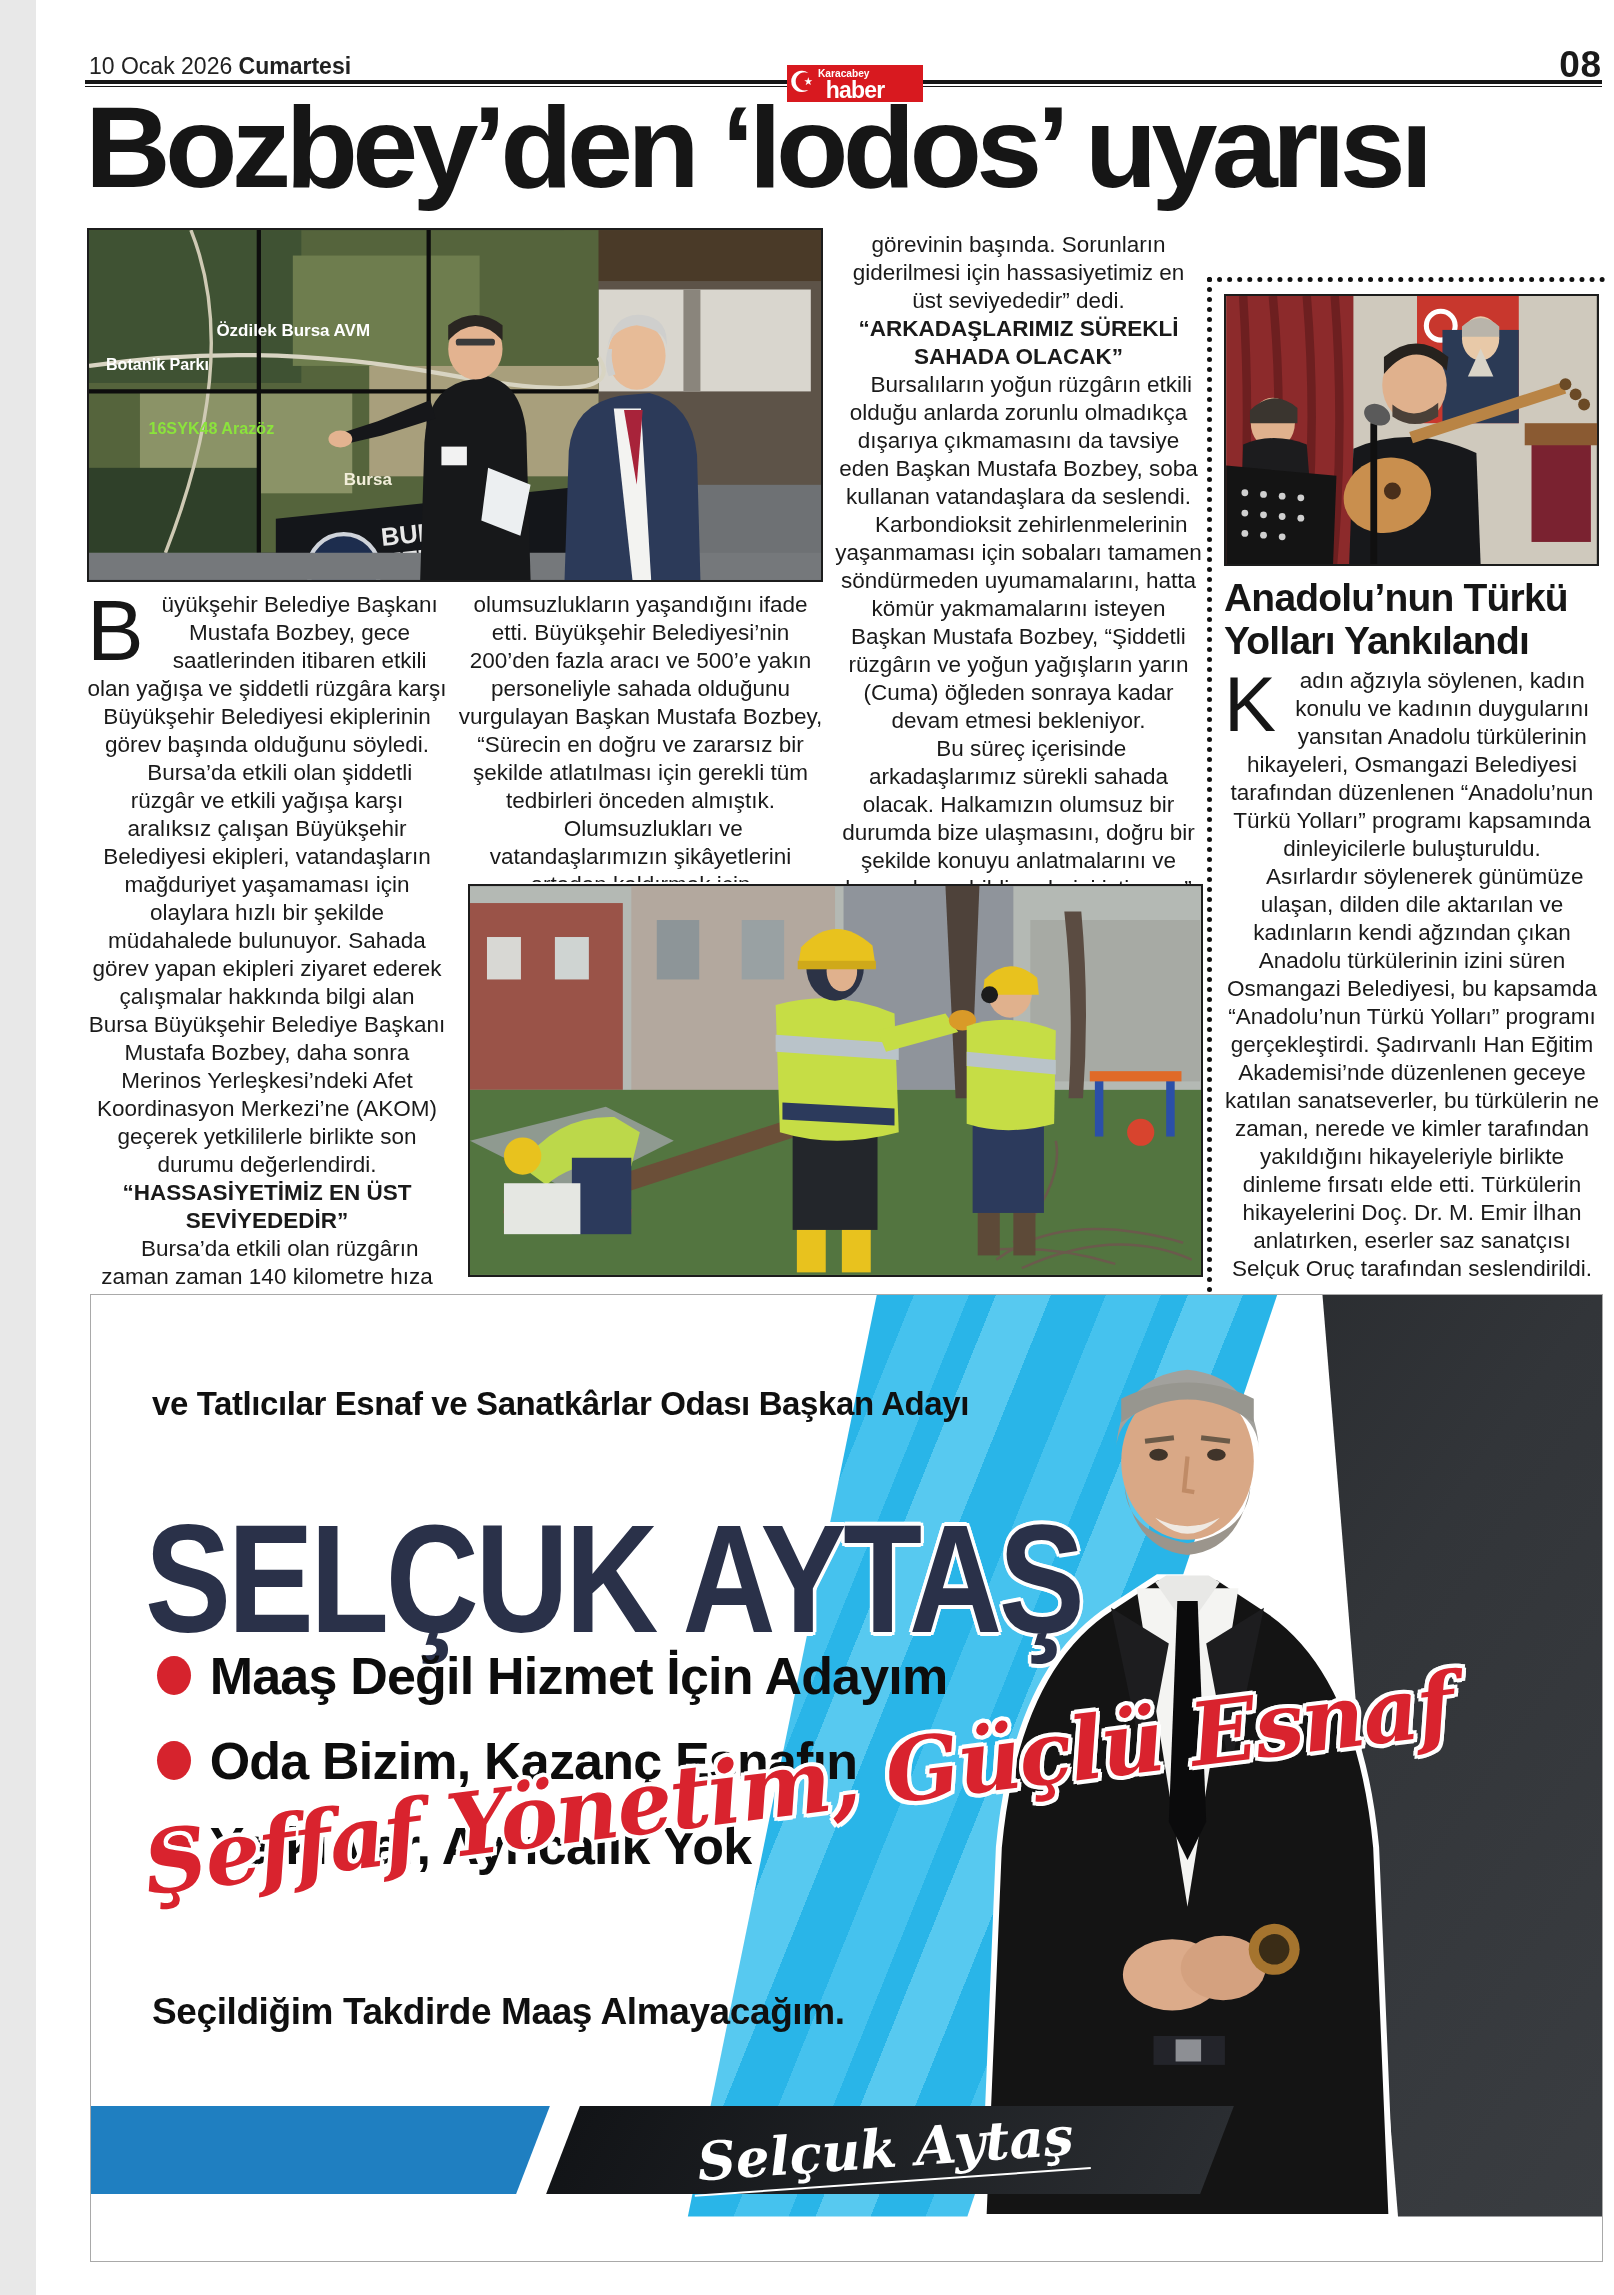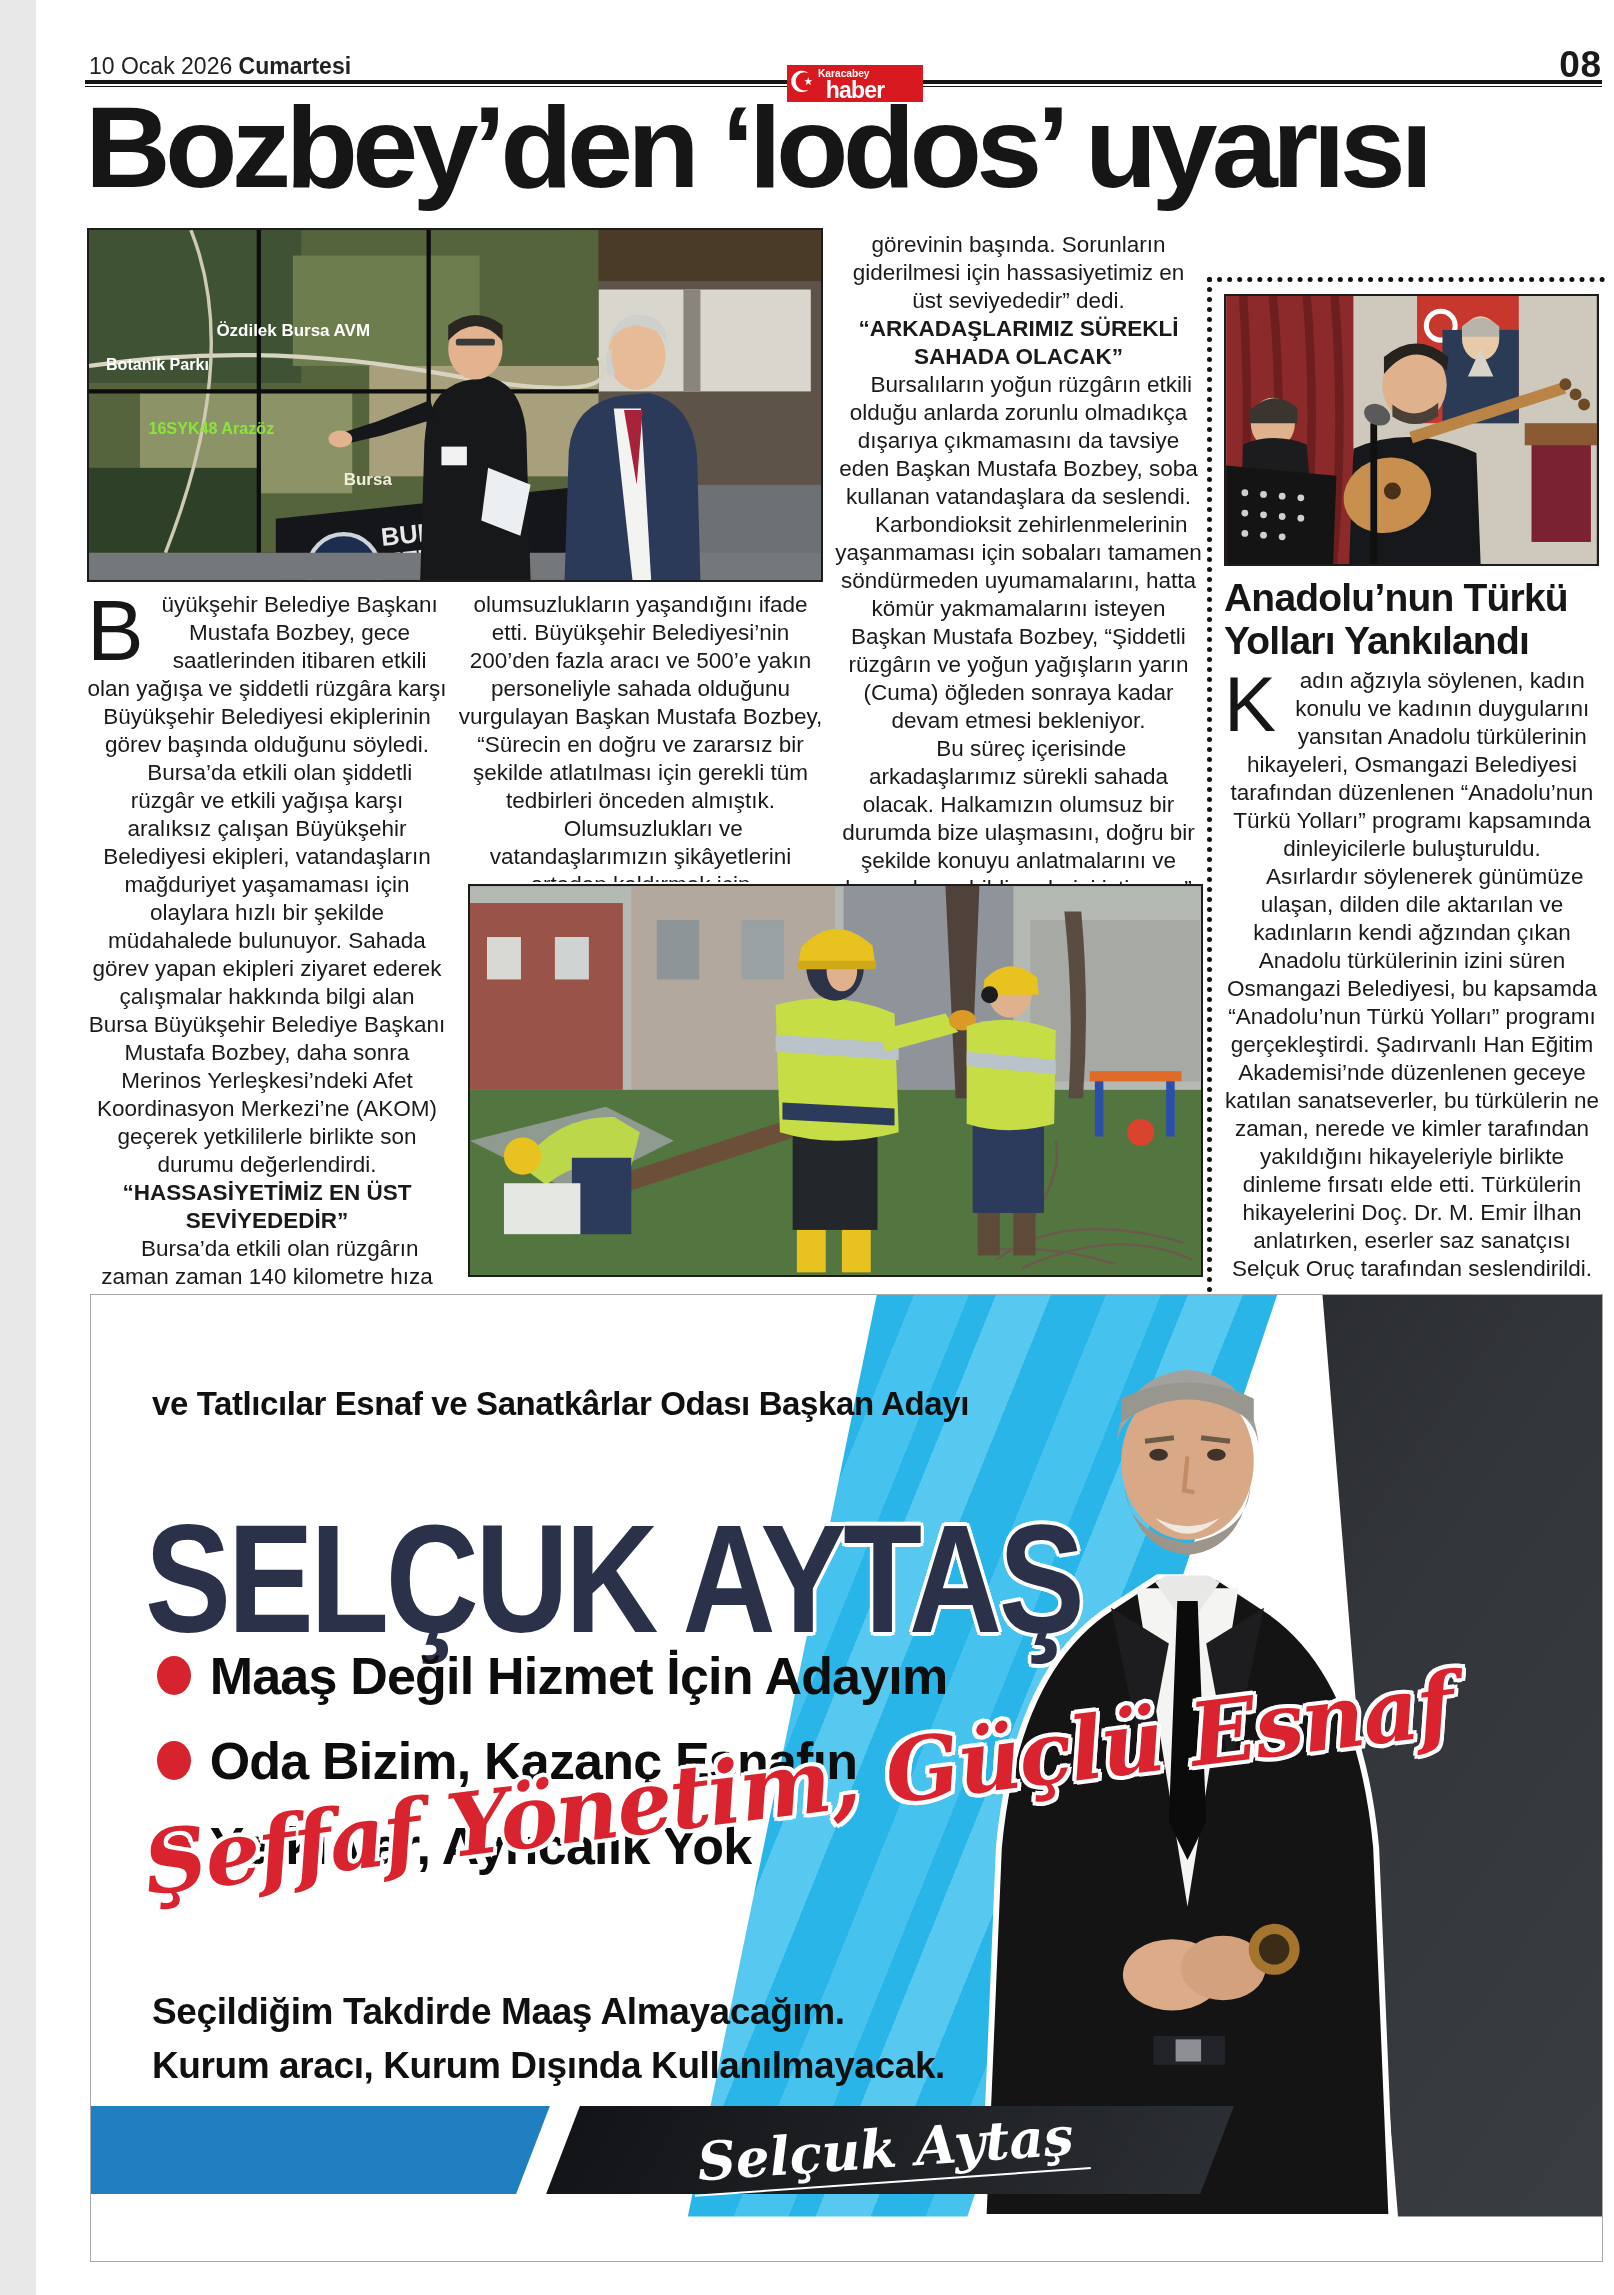--- a/index.html
+++ b/index.html
@@ -357,21 +357,20 @@
       <div class="ad-bullet">
         <span class="ad-dot"></span>
         <span>Yetki Var, Ayrıcalık Yok</span>
       </div>
     </div>
 
     <div class="abs ad-slogan">Şeffaf Yönetim, Güçlü Esnaf</div>
 
     <div class="abs ad-pledge">
       <div>Seçildiğim Takdirde Maaş Almayacağım.</div>
-      <div>Kurum aracı, Kurum Dışında Kullanılmayacak.</div>
     </div>
 
     <div class="abs band-blue"></div>
     <div class="abs band-dark">
       <span class="sig">Selçuk Aytaş</span>
     </div>
   </div>
 
 </div>
 

